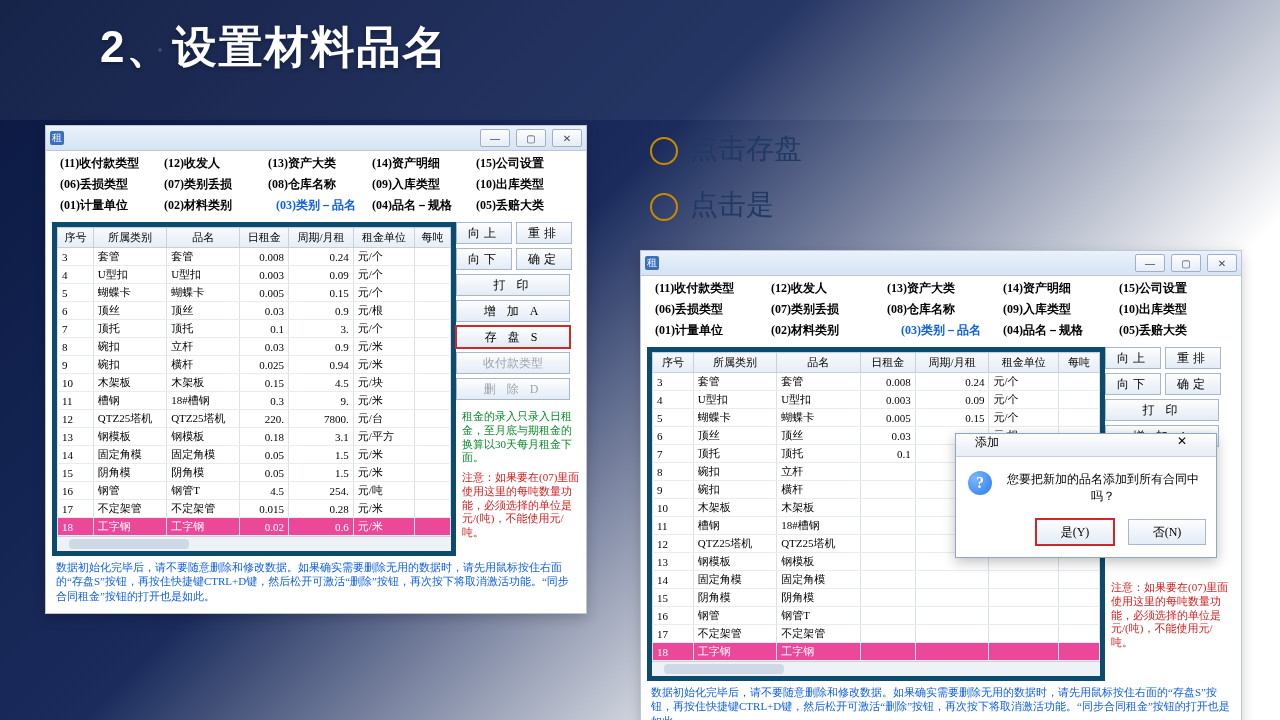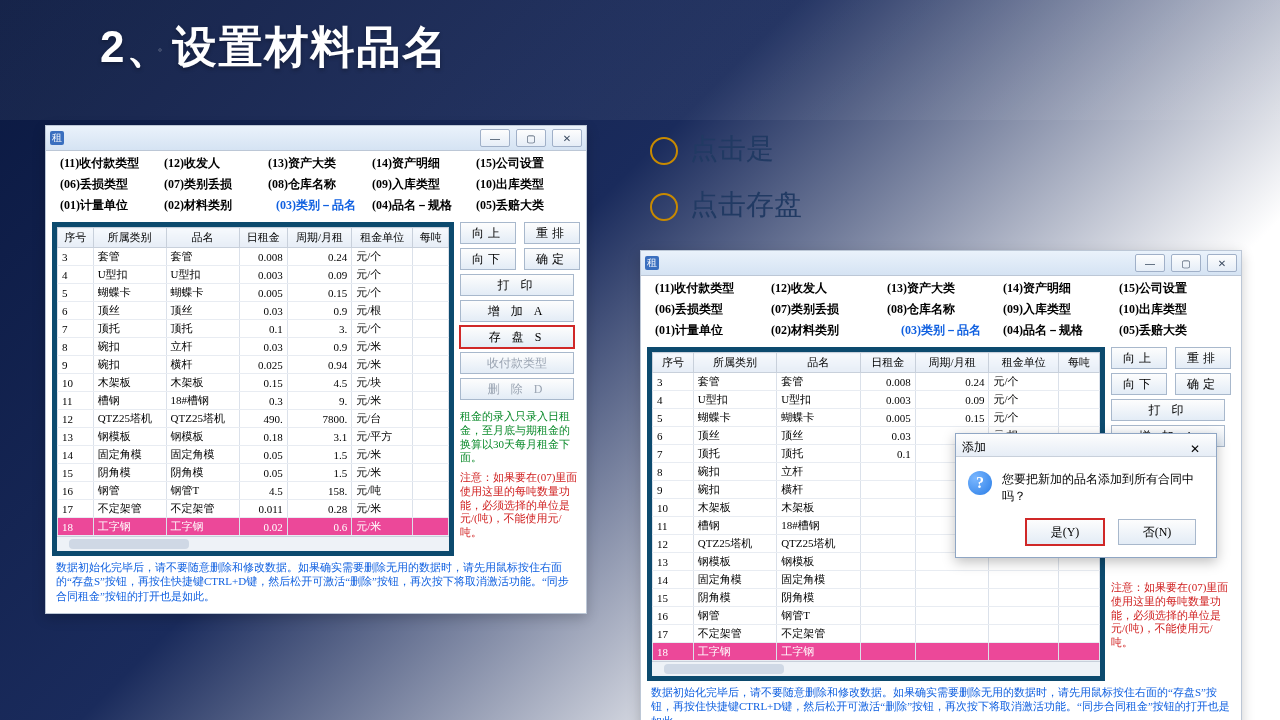--- a/index.html
+++ b/index.html
@@ -148,22 +148,20 @@
     position: relative;
   }
   .scrollbar-h .thumb {
     position: absolute; left: 12px; top: 2px;
     height: 10px; width: 120px;
     background: #cfd8e5; border-radius: 4px;
   }
 
   .side-btn-col {
     width: 58px;
-    margin-left: 6px;
-    justify-content: space-between;
   }
   .side-btn {
     height: 20px;
     margin-bottom: 4px;
     border: 1px solid #a8b8cc;
     background: linear-gradient(#fdfdfd,#e3ecf6);
     text-align: center;
     font-family: "SimSun", serif;
     font-size: 12px;
     line-height: 20px;
@@ -195,43 +193,43 @@
     width: 260px;
     border: 1px solid #8fa6c4;
     background: #fff;
     box-shadow: 0 4px 12px rgba(0,0,0,.25);
     font-family: "SimSun", serif;
   }
   .dialog .dlg-title {
     height: 22px;
     background: linear-gradient(#fdfdfd,#e6edf6);
     border-bottom: 1px solid #c8d0db;
-    padding: 0 6px;
-    display: flex; align-items: flex-end;
+    padding: 0 19px;
+    display: flex; align-items: flex-start;
     font-size: 12px;
   }
   .dialog .dlg-title .spacer { flex: 1; }
   .dialog .dlg-body {
     padding: 14px 12px;
     display: flex;
     align-items: flex-start;
     gap: 10px;
   }
   .dialog .q-icon {
     width: 24px; height: 24px;
     border-radius: 50%;
     background: radial-gradient(circle at 30% 30%, #7ab7ff, #2a7de6);
     color: #fff;
     display: flex; align-items: center; justify-content: center;
     font-weight: bold;
     font-size: 16px;
   }
-  .dialog .dlg-msg { font-size: 12px; flex: 1; }
+  .dialog .dlg-msg { font-size: 12px; flex: 1; text-align: center; }
   .dialog .dlg-btn-row {
-    padding: 0 20px 12px 10px;
+    padding: 0 10px 12px 10px;
     display: flex;
     justify-content: flex-end;
     gap: 14px;
   }
   .dialog .dlg-btn {
     width: 76px; height: 24px;
     border: 1px solid #a8b8cc;
     background: linear-gradient(#fdfdfd,#e3ecf6);
     text-align: center;
     line-height: 24px;
@@ -241,24 +239,24 @@
 </style>
 </head>
 <body>
 
 <div class="bg-decoration"></div>
 
 <div class="slide-title">2、设置材料品名</div>
 
 <div class="bullets">
   <div class="bullet">
-    <span class="sun"></span><span>点击是</span>
+    <span class="sun"></span><span>点击存盘</span>
   </div>
   <div class="bullet">
-    <span class="sun"></span><span>点击存盘</span>
+    <span class="sun"></span><span>点击是</span>
   </div>
 </div>
 
 <div class="watermark w1">水印</div>
 <div class="watermark w2">水印</div>
 
 <div class="app-window win-left">
   <div class="titlebar">
     <span class="app-icon">租</span>
     <span class="spacer"></span>
@@ -383,21 +381,21 @@
               <td>18#槽钢</td>
               <td class="num">0.3</td>
               <td class="num">9.</td>
               <td>元/米</td>
               <td></td>
             </tr>
             <tr>
               <td>12</td>
               <td>QTZ25塔机</td>
               <td>QTZ25塔机</td>
-              <td class="num">490.</td>
+              <td class="num">220.</td>
               <td class="num">7800.</td>
               <td>元/台</td>
               <td></td>
             </tr>
             <tr>
               <td>13</td>
               <td>钢模板</td>
               <td>钢模板</td>
               <td class="num">0.18</td>
               <td class="num">3.1</td>
@@ -420,29 +418,29 @@
               <td class="num">0.05</td>
               <td class="num">1.5</td>
               <td>元/米</td>
               <td></td>
             </tr>
             <tr>
               <td>16</td>
               <td>钢管</td>
               <td>钢管T</td>
               <td class="num">4.5</td>
-              <td class="num">158.</td>
+              <td class="num">254.</td>
               <td>元/吨</td>
               <td></td>
             </tr>
             <tr>
               <td>17</td>
               <td>不定架管</td>
               <td>不定架管</td>
-              <td class="num">0.011</td>
+              <td class="num">0.015</td>
               <td class="num">0.28</td>
               <td>元/米</td>
               <td></td>
             </tr>
             <tr class="selected">
               <td>18</td>
               <td>工字钢</td>
               <td>工字钢</td>
               <td class="num">0.02</td>
               <td class="num">0.6</td>

